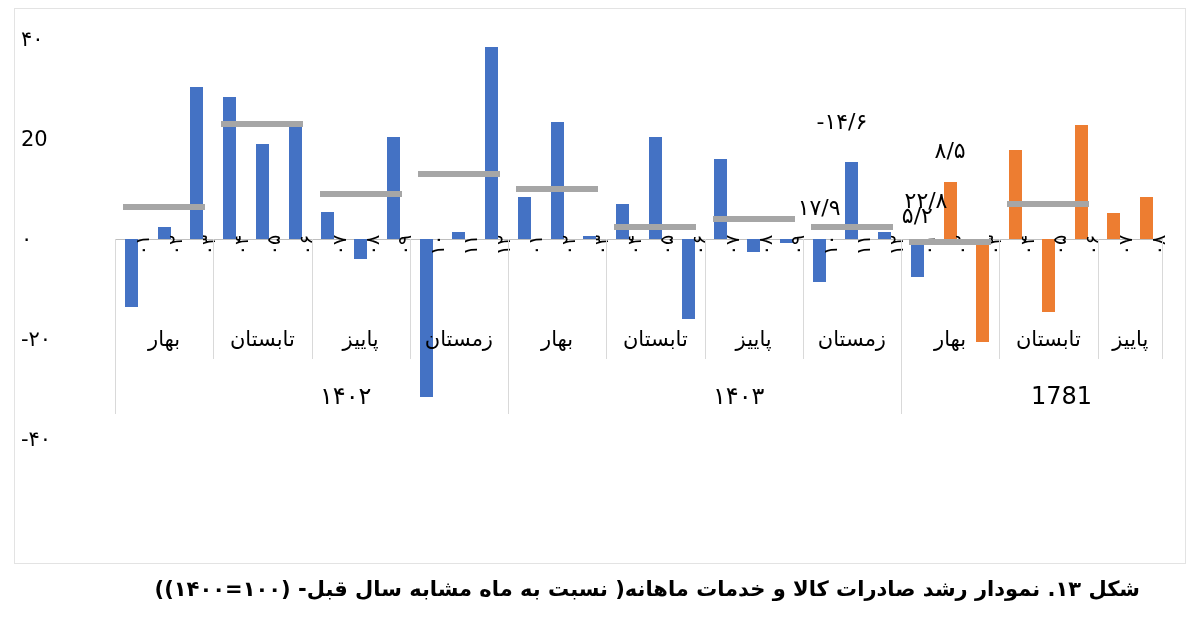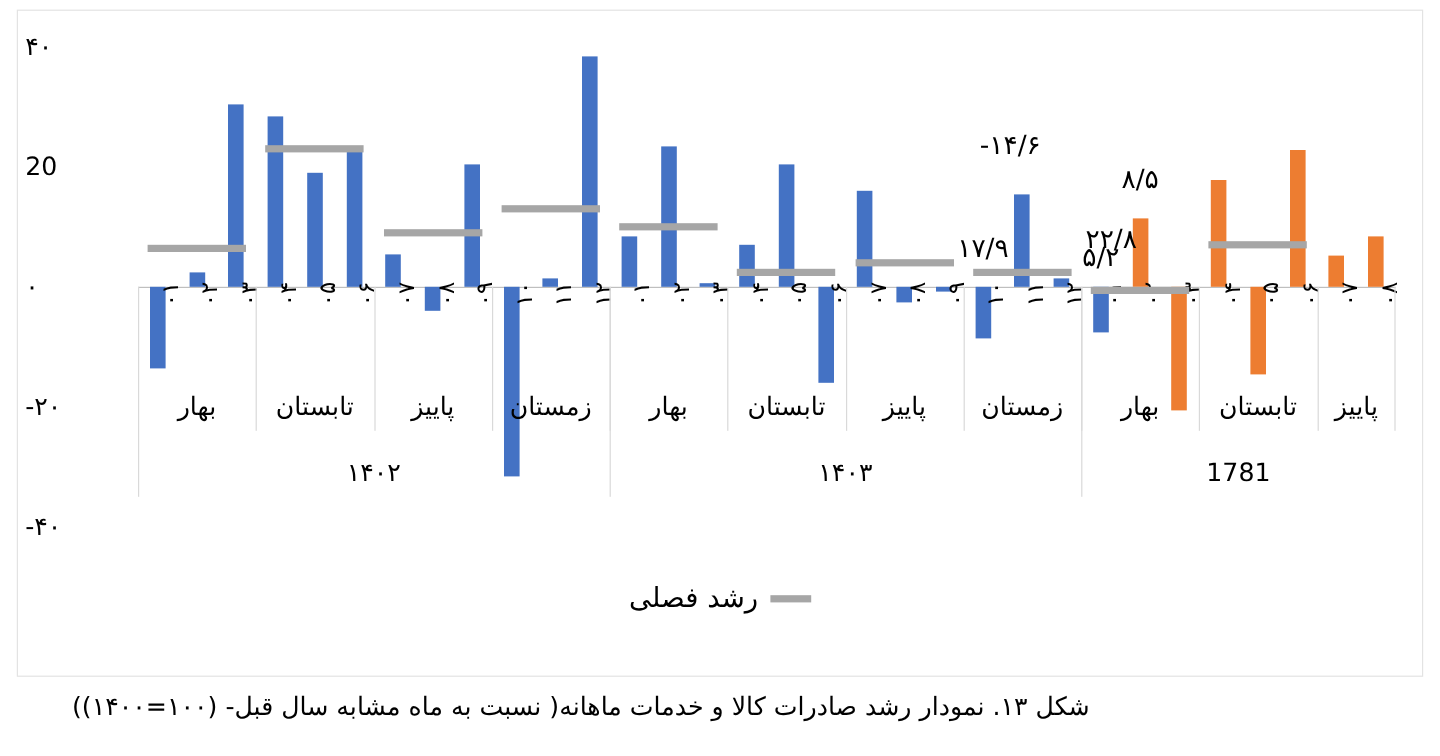--- a/index.html
+++ b/index.html
@@ -37,43 +37,43 @@
   }
   
   .sep{position:absolute;width:1px;background:#d9d9d9;}
   
   .season{
     position:absolute;font-size:21px;color:#000;text-align:center;
     white-space:nowrap;
   }
   
   .year{
-    position:absolute;font-size:21px;color:#000;text-align:center;
+    position:absolute;font-size:24px;color:#000;
     white-space:nowrap;
   }
   
   .dlabel{
     position:absolute;font-size:22px;color:#000;white-space:nowrap;
     text-align:center;
   }
   
   #legend{
     position:absolute;left:0;right:0;top:470px;height:40px;
     display:flex;align-items:center;justify-content:center;gap:34px;
     direction:rtl;
   }
   .leg-item{display:flex;align-items:center;gap:10px;}
   .leg-swatch-bar{width:20px;height:34px;background:#4472c4;display:inline-block;}
   .leg-swatch-line{width:34px;height:6px;background:#a6a6a6;display:inline-block;}
   .leg-text{font-size:23px;color:#000;}
   
   #caption{
     position:absolute;left:0;right:0;top:575px;
-    text-align:left;direction:rtl;
-    font-size:21px;font-weight:normal;color:#000;line-height:1.35;
+    text-align:right;direction:rtl;
+    font-size:21px;font-weight:bold;color:#000;line-height:1.35;
     padding:0 60px;box-sizing:border-box;
   }
 </style>
 </head>
 <body>
 
 <div id="frame">
   <div id="plot">
       <div class="ytick" style="top: 0px;">۴۰</div>
       <div class="ytick" style="top: 100px;">20</div>
@@ -184,22 +184,18 @@
       <div class="sep" style="left: 0px; top: 200px; height: 175px; background: rgb(217, 217, 217);"></div>
       <div class="sep" style="left: 1047px; top: 200px; height: 120px; background: rgb(217, 217, 217);"></div>
       <div class="dlabel" style="left: 659.125px; width: 90px; top: 156px;">۱۷/۹</div>
       <div class="dlabel" style="left: 681.875px; width: 90px; top: 53.5px; margin-top: 16px;">۱۴/۶-</div>
       <div class="dlabel" style="left: 766px; width: 90px; top: 148.5px;">۲۲/۸</div>
       <div class="dlabel" style="left: 757.375px; width: 90px; top: 164px;">۵/۲</div>
       <div class="dlabel" style="left: 790.125px; width: 90px; top: 98.5px;">۸/۵</div>
     </div>
 
   <div id="legend">
-    <div class="leg-item">
-      <span class="leg-swatch-line"></span>
-      <span class="leg-text">رشد فصلی</span>
-    </div>
   </div>
 </div>
 
 <div id="caption">
   <span>شکل ۱۳. نمودار رشد صادرات کالا و خدمات ماهانه( نسبت به ماه مشابه سال قبل- (۱۰۰=۱۴۰۰))</span>
 </div>
 
 </body></html>

